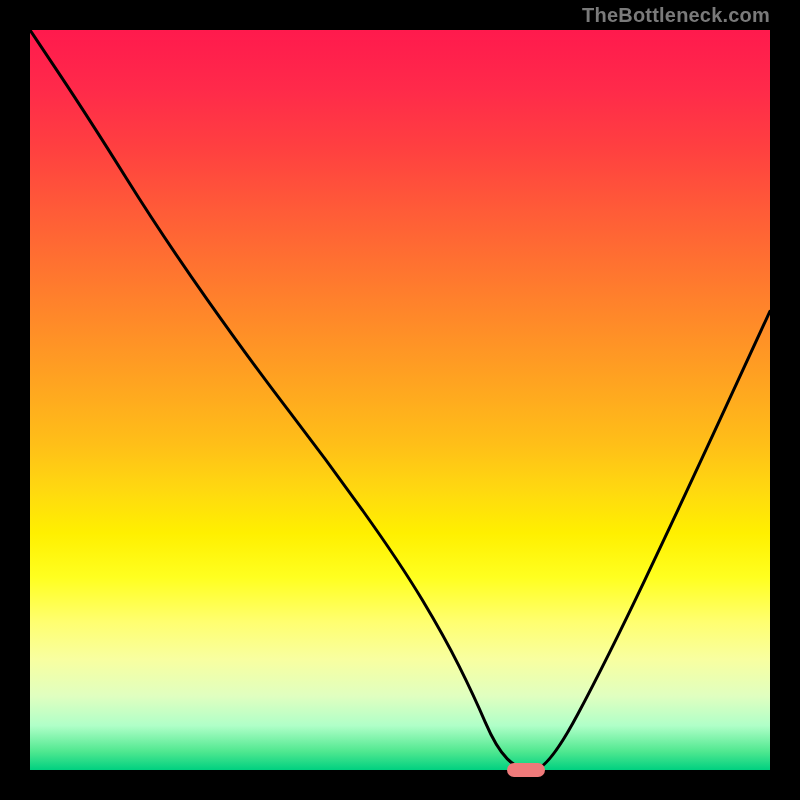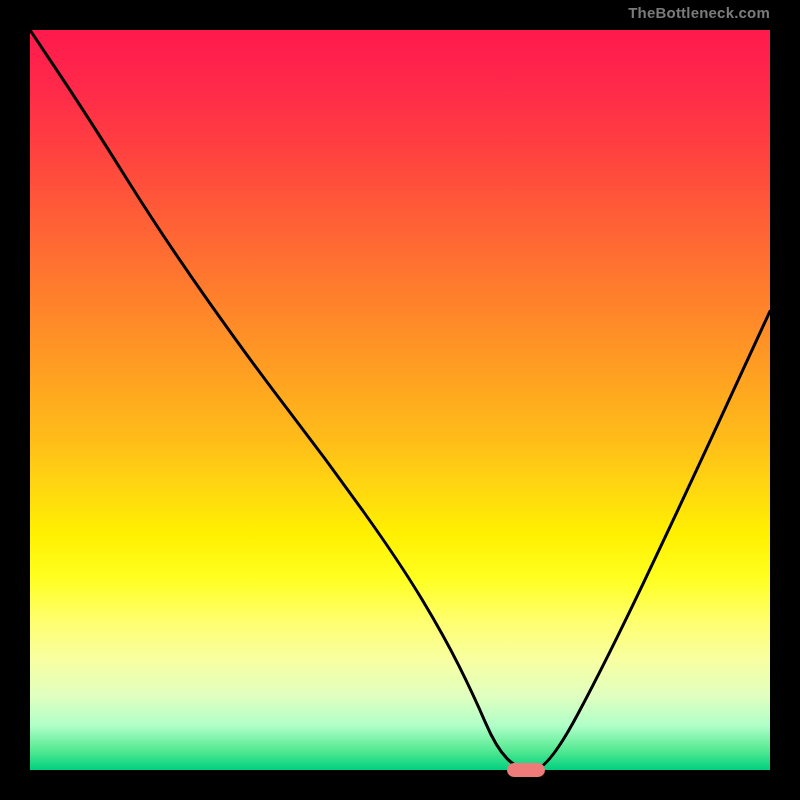--- a/index.html
+++ b/index.html
@@ -47,21 +47,21 @@
     left: 0;
     top: 0;
     width: 740px;
     height: 740px;
   }
   .watermark {
     position: absolute;
     top: 4px;
     right: 30px;
     font-family: Arial, Helvetica, sans-serif;
-    font-size: 15px;
+    font-size: 20px;
     font-weight: 600;
     color: #7a7a7a;
     letter-spacing: 0.2px;
   }
   .marker {
     position: absolute;
     width: 38px;
     height: 14px;
     border-radius: 7px;
     background: #ef7a7a;

